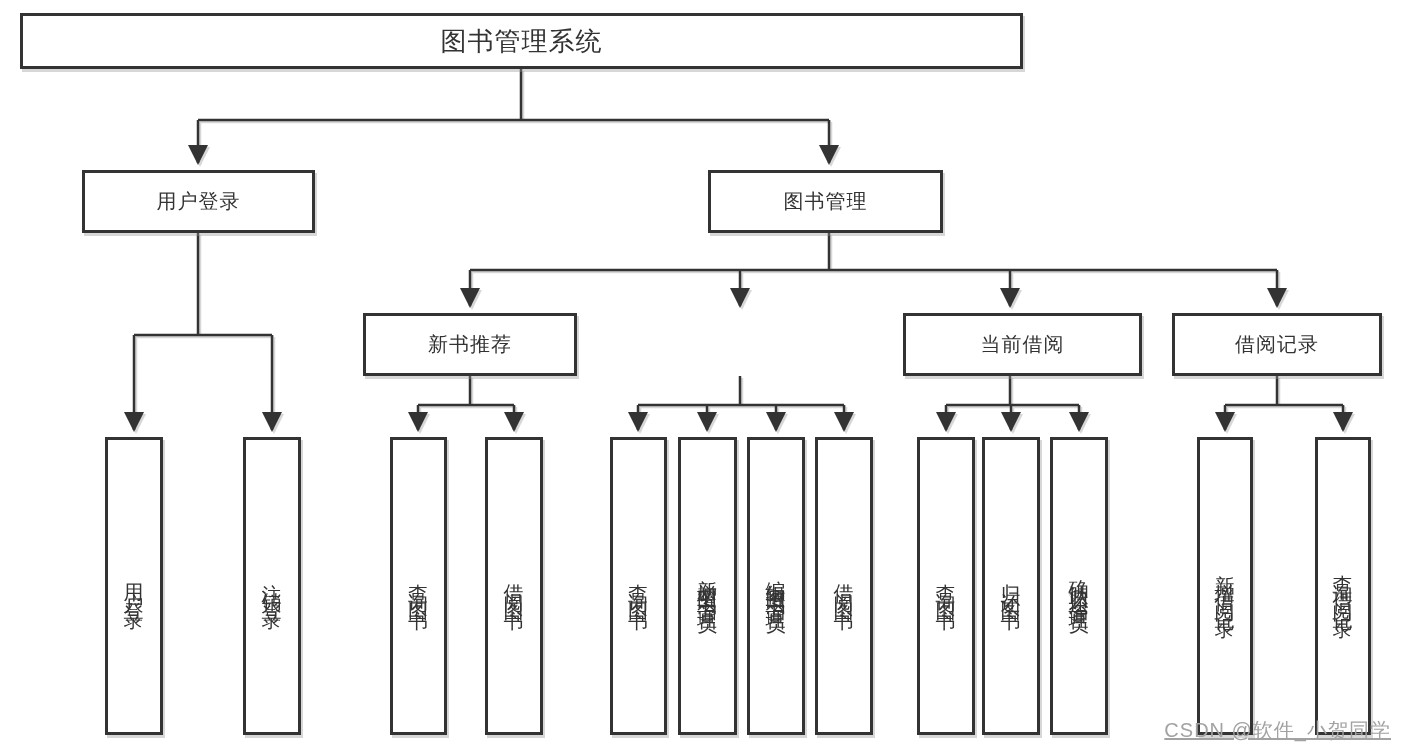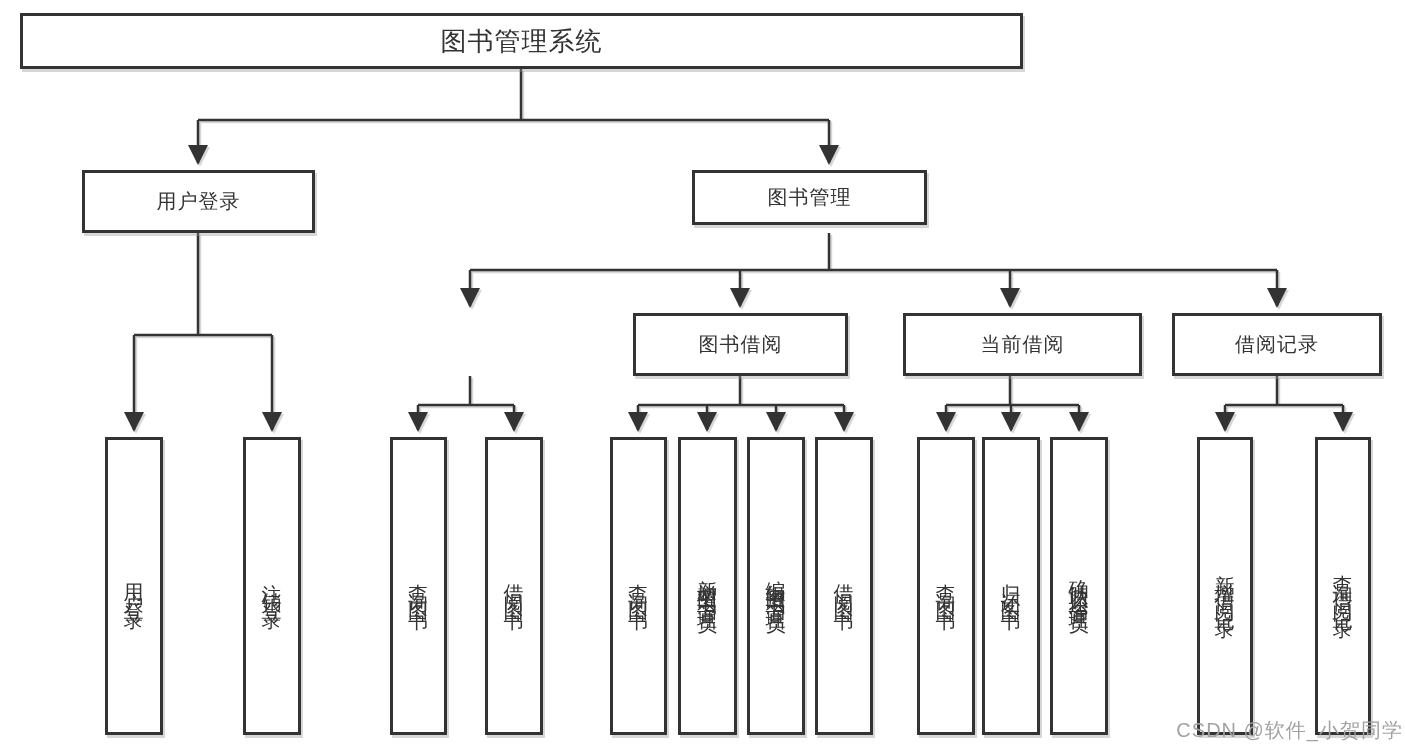--- a/index.html
+++ b/index.html
@@ -43,27 +43,28 @@
     writing-mode: vertical-rl;
     text-orientation: mixed;
     font-size: 20px;
     letter-spacing: 9px;
     color: #333333;
     line-height: 1;
   }
   .vnode span.tight { letter-spacing: 5px; }
   .watermark {
     position: absolute;
-    right: 2px;
+    right: 14px;
     bottom: 3px;
     font-size: 20px;
     color: #a2a2a2;
     letter-spacing: 1px;
     white-space: nowrap;
     z-index: 5;
+    text-decoration: underline;
   }
 </style>
 </head>
 <body>
 
 <div class="canvas">
 
   <svg class="connectors" viewBox="0 0 1405 747" xmlns="http://www.w3.org/2000/svg">
     <defs>
       <marker id="arrow" viewBox="0 0 10 10" refX="9" refY="5" markerWidth="8" markerHeight="8" orient="auto-start-reverse">
@@ -102,26 +103,26 @@
     </g>
   </svg>
 
   <div class="node hnode root" style="left:20px; top:13px; width:1003px; height:56px;">
     <span>图书管理系统</span>
   </div>
 
   <div class="node hnode" style="left:82px; top:170px; width:233px; height:63px;">
     <span>用户登录</span>
   </div>
-  <div class="node hnode" style="left:692px; top:170px; width:235px; height:55px;">
+  <div class="node hnode" style="left:708px; top:170px; width:235px; height:63px;">
     <span>图书管理</span>
   </div>
 
-  <div class="node hnode" style="left:633px; top:313px; width:215px; height:63px;">
-    <span>图书借阅</span>
+  <div class="node hnode" style="left:363px; top:313px; width:214px; height:63px;">
+    <span>新书推荐</span>
   </div>
   <div class="node hnode" style="left:903px; top:313px; width:239px; height:63px;">
     <span>当前借阅</span>
   </div>
   <div class="node hnode" style="left:1172px; top:313px; width:210px; height:63px;">
     <span>借阅记录</span>
   </div>
 
   <div class="node vnode" style="left:105px; top:437px; width:58px; height:298px;">
     <span>用户登录</span>

